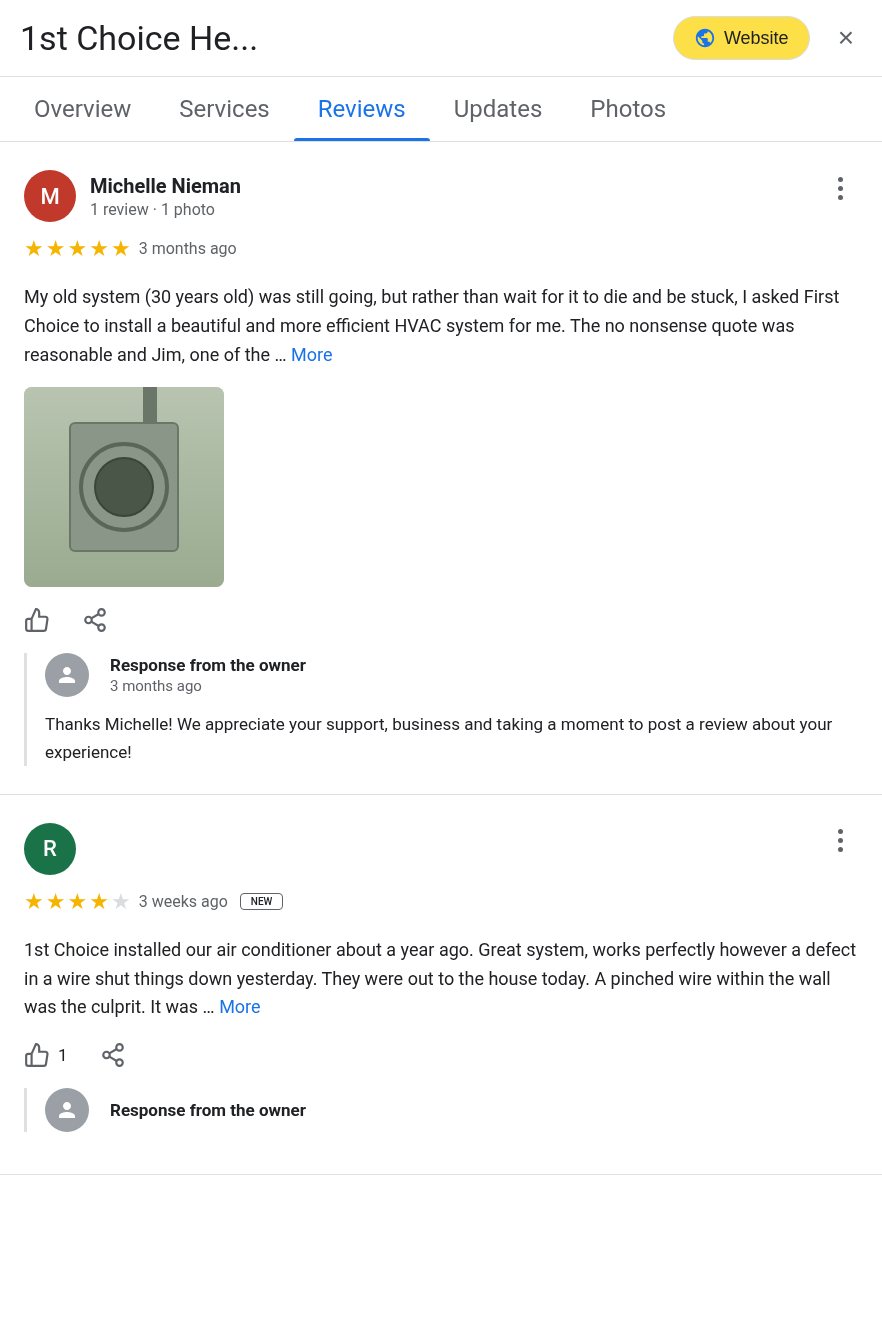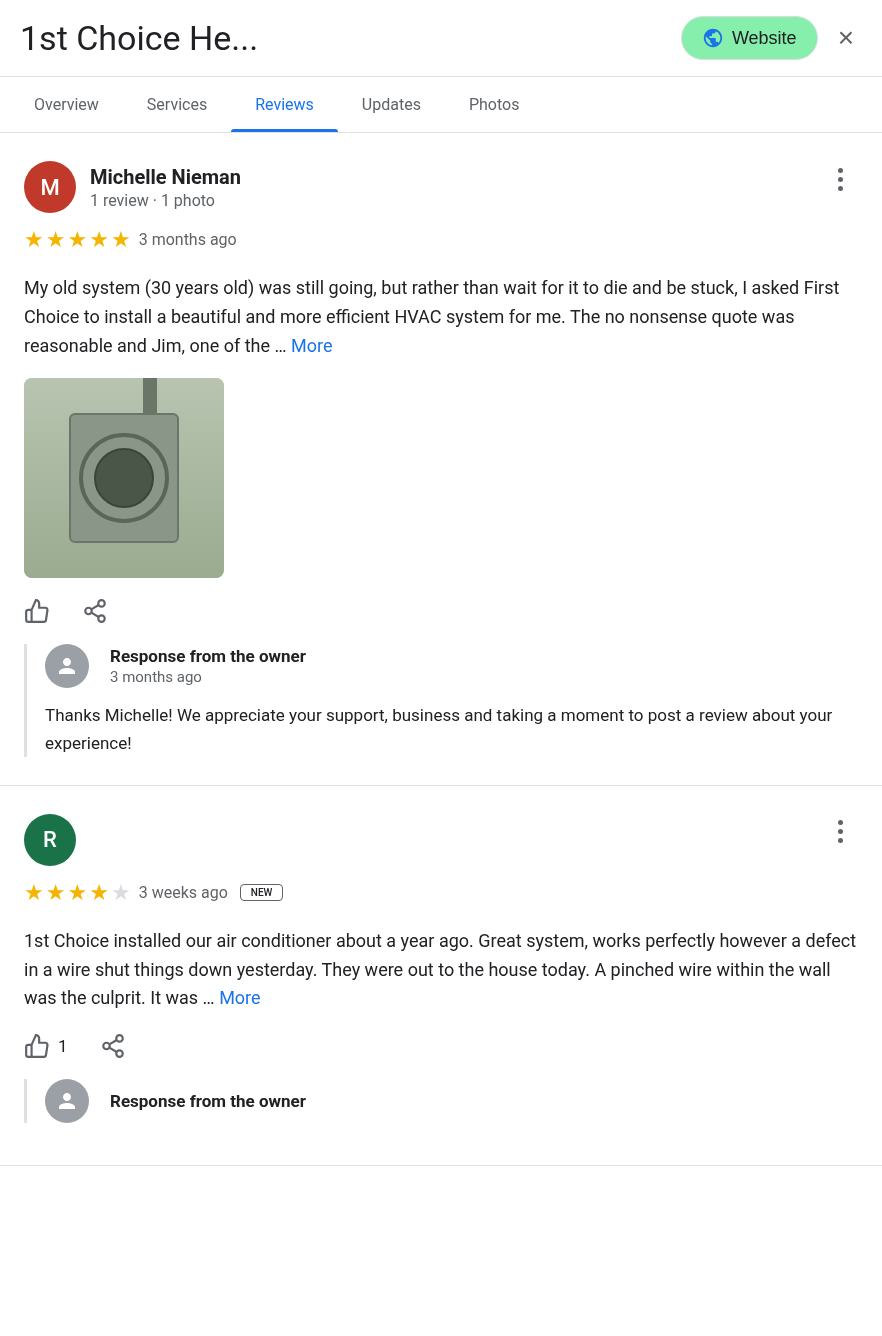--- a/index.html
+++ b/index.html
@@ -9,40 +9,40 @@
       width: 882px;
       min-height: 1336px;
       overflow-x: hidden;
     }
 
     
     .header {
       display: flex;
       align-items: center;
       padding: 16px 20px;
-      gap: 12px;
+      gap: 20px;
       border-bottom: 1px solid #e0e0e0;
     }
     .header-title {
       font-size: 34px;
       font-weight: 400;
       color: #202124;
       flex: 1;
     }
     .header-btn {
       display: flex;
       align-items: center;
       gap: 8px;
       border: 1.5px solid #dadce0;
       border-radius: 24px;
       padding: 10px 20px;
       font-size: 18px;
       color: #202124;
       cursor: pointer;
-      background: #86efac;
+      background: #fde047;
       white-space: nowrap;
     }
     .globe-icon {
       width: 22px;
       height: 22px;
     }
     .directions-icon {
       width: 22px;
       height: 22px;
     }
@@ -57,21 +57,21 @@
     }
 
     
     .nav-tabs {
       display: flex;
       border-bottom: 1px solid #e0e0e0;
       padding: 0 10px;
     }
     .nav-tab {
       padding: 18px 24px;
-      font-size: 16px;
+      font-size: 24px;
       color: #5f6368;
       cursor: pointer;
       position: relative;
       white-space: nowrap;
     }
     .nav-tab.active {
       color: #1a73e8;
     }
     .nav-tab.active::after {
       content: '';

